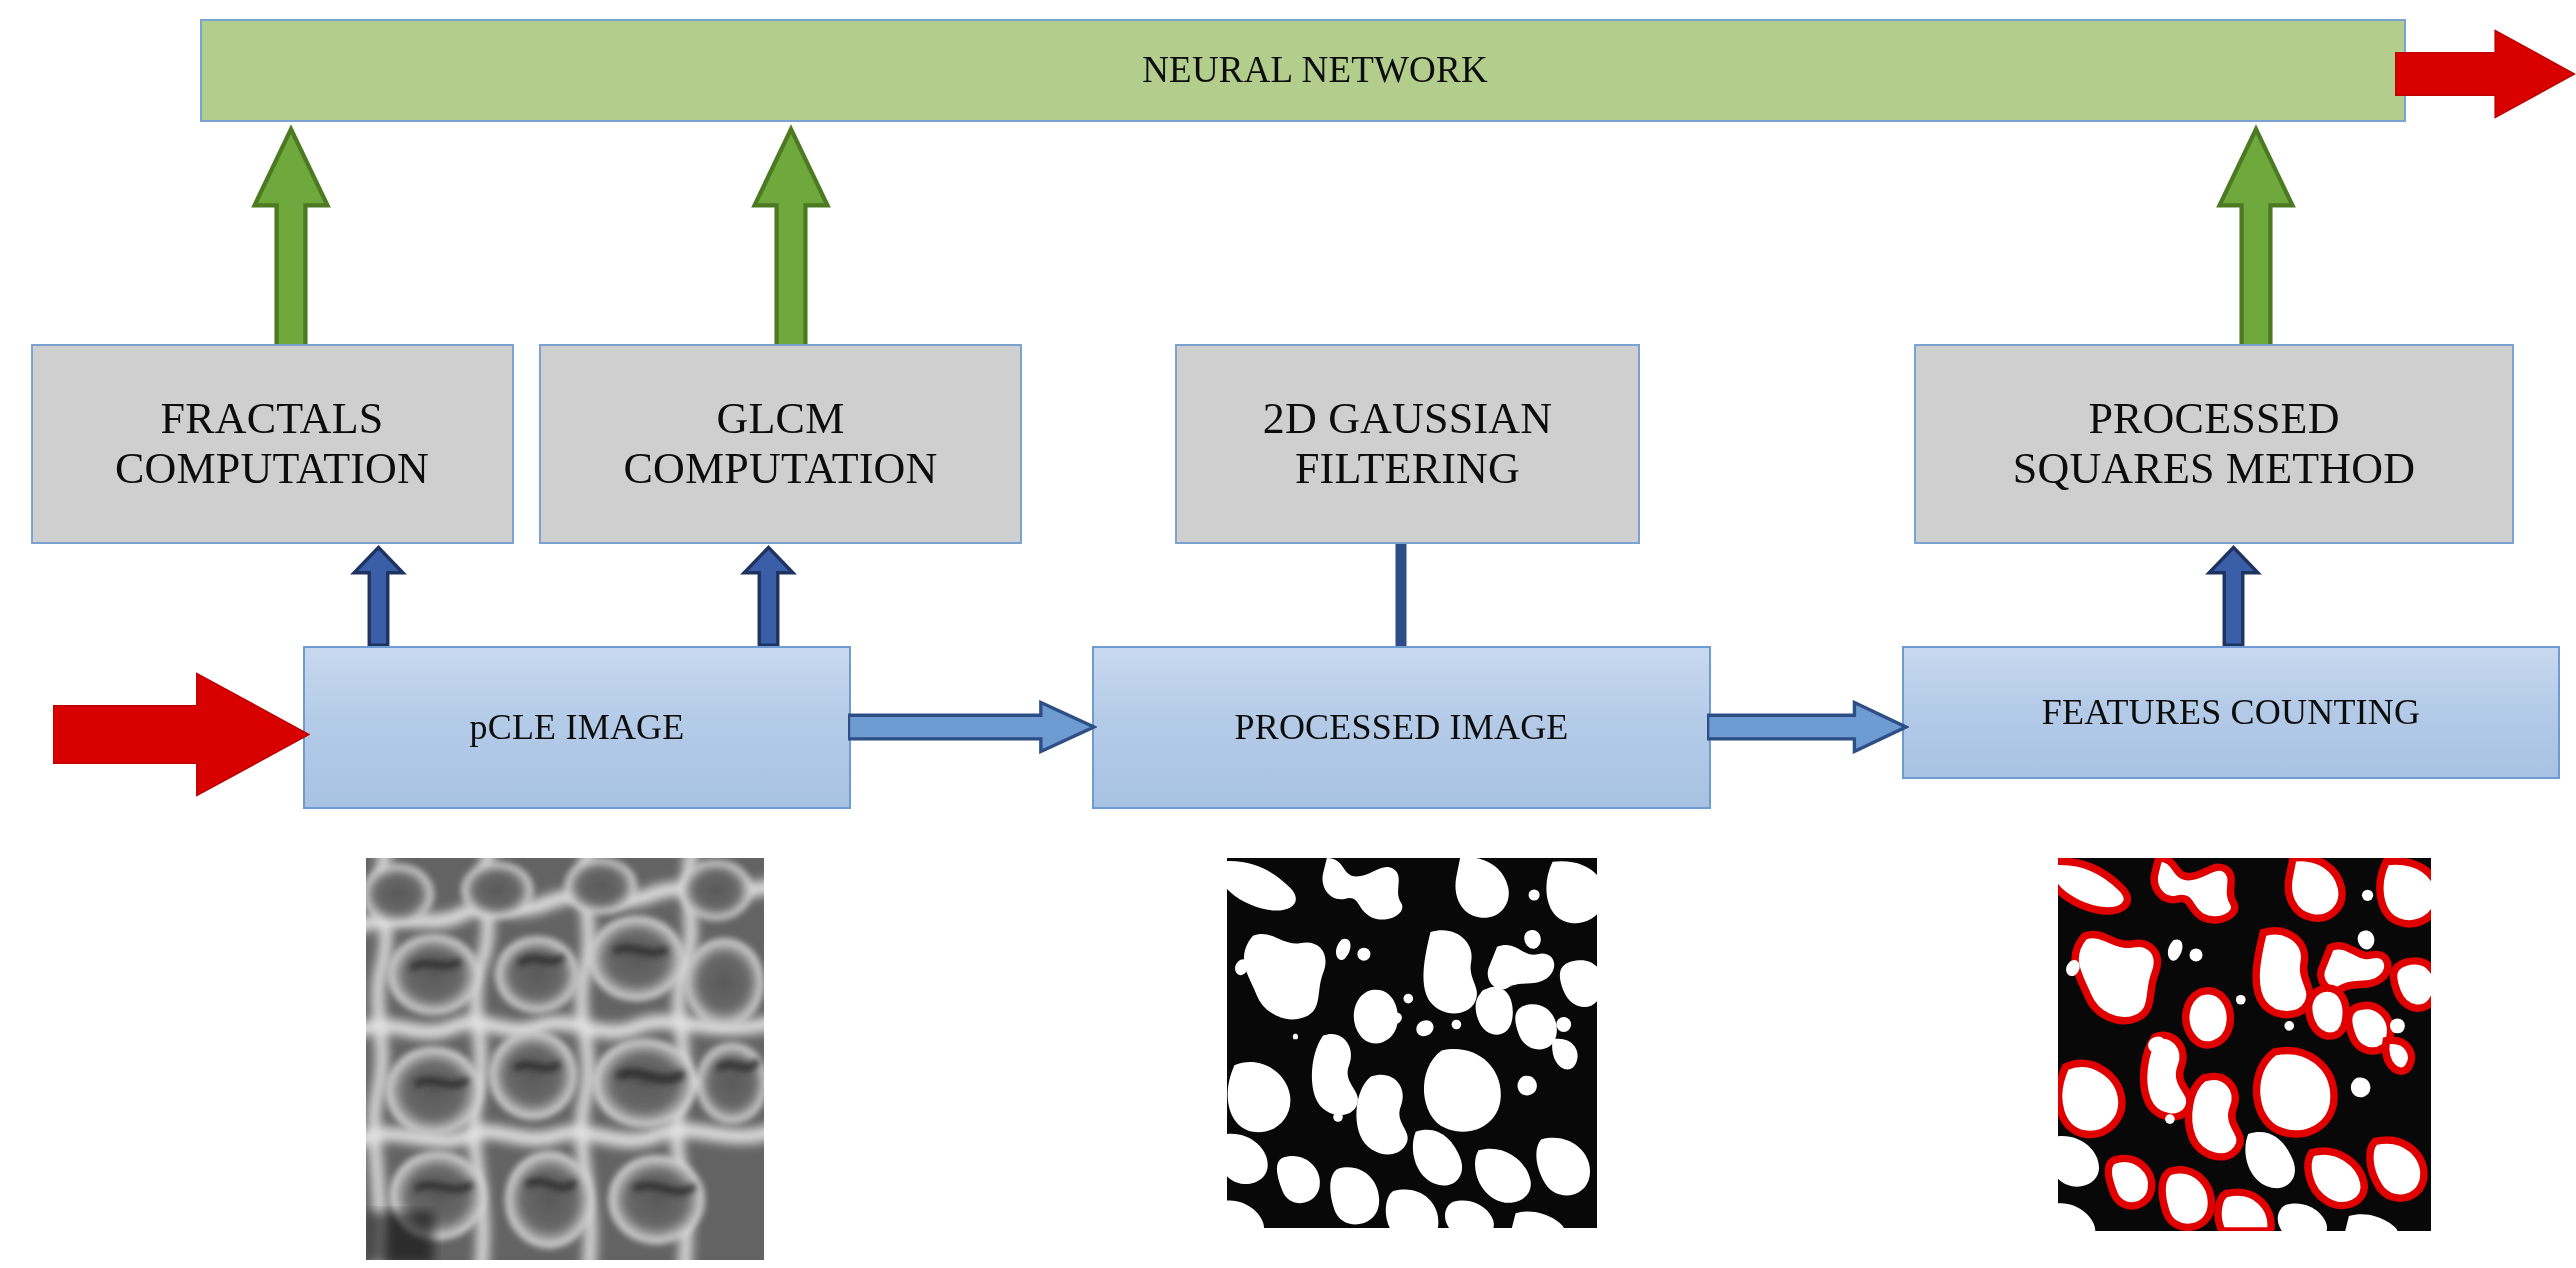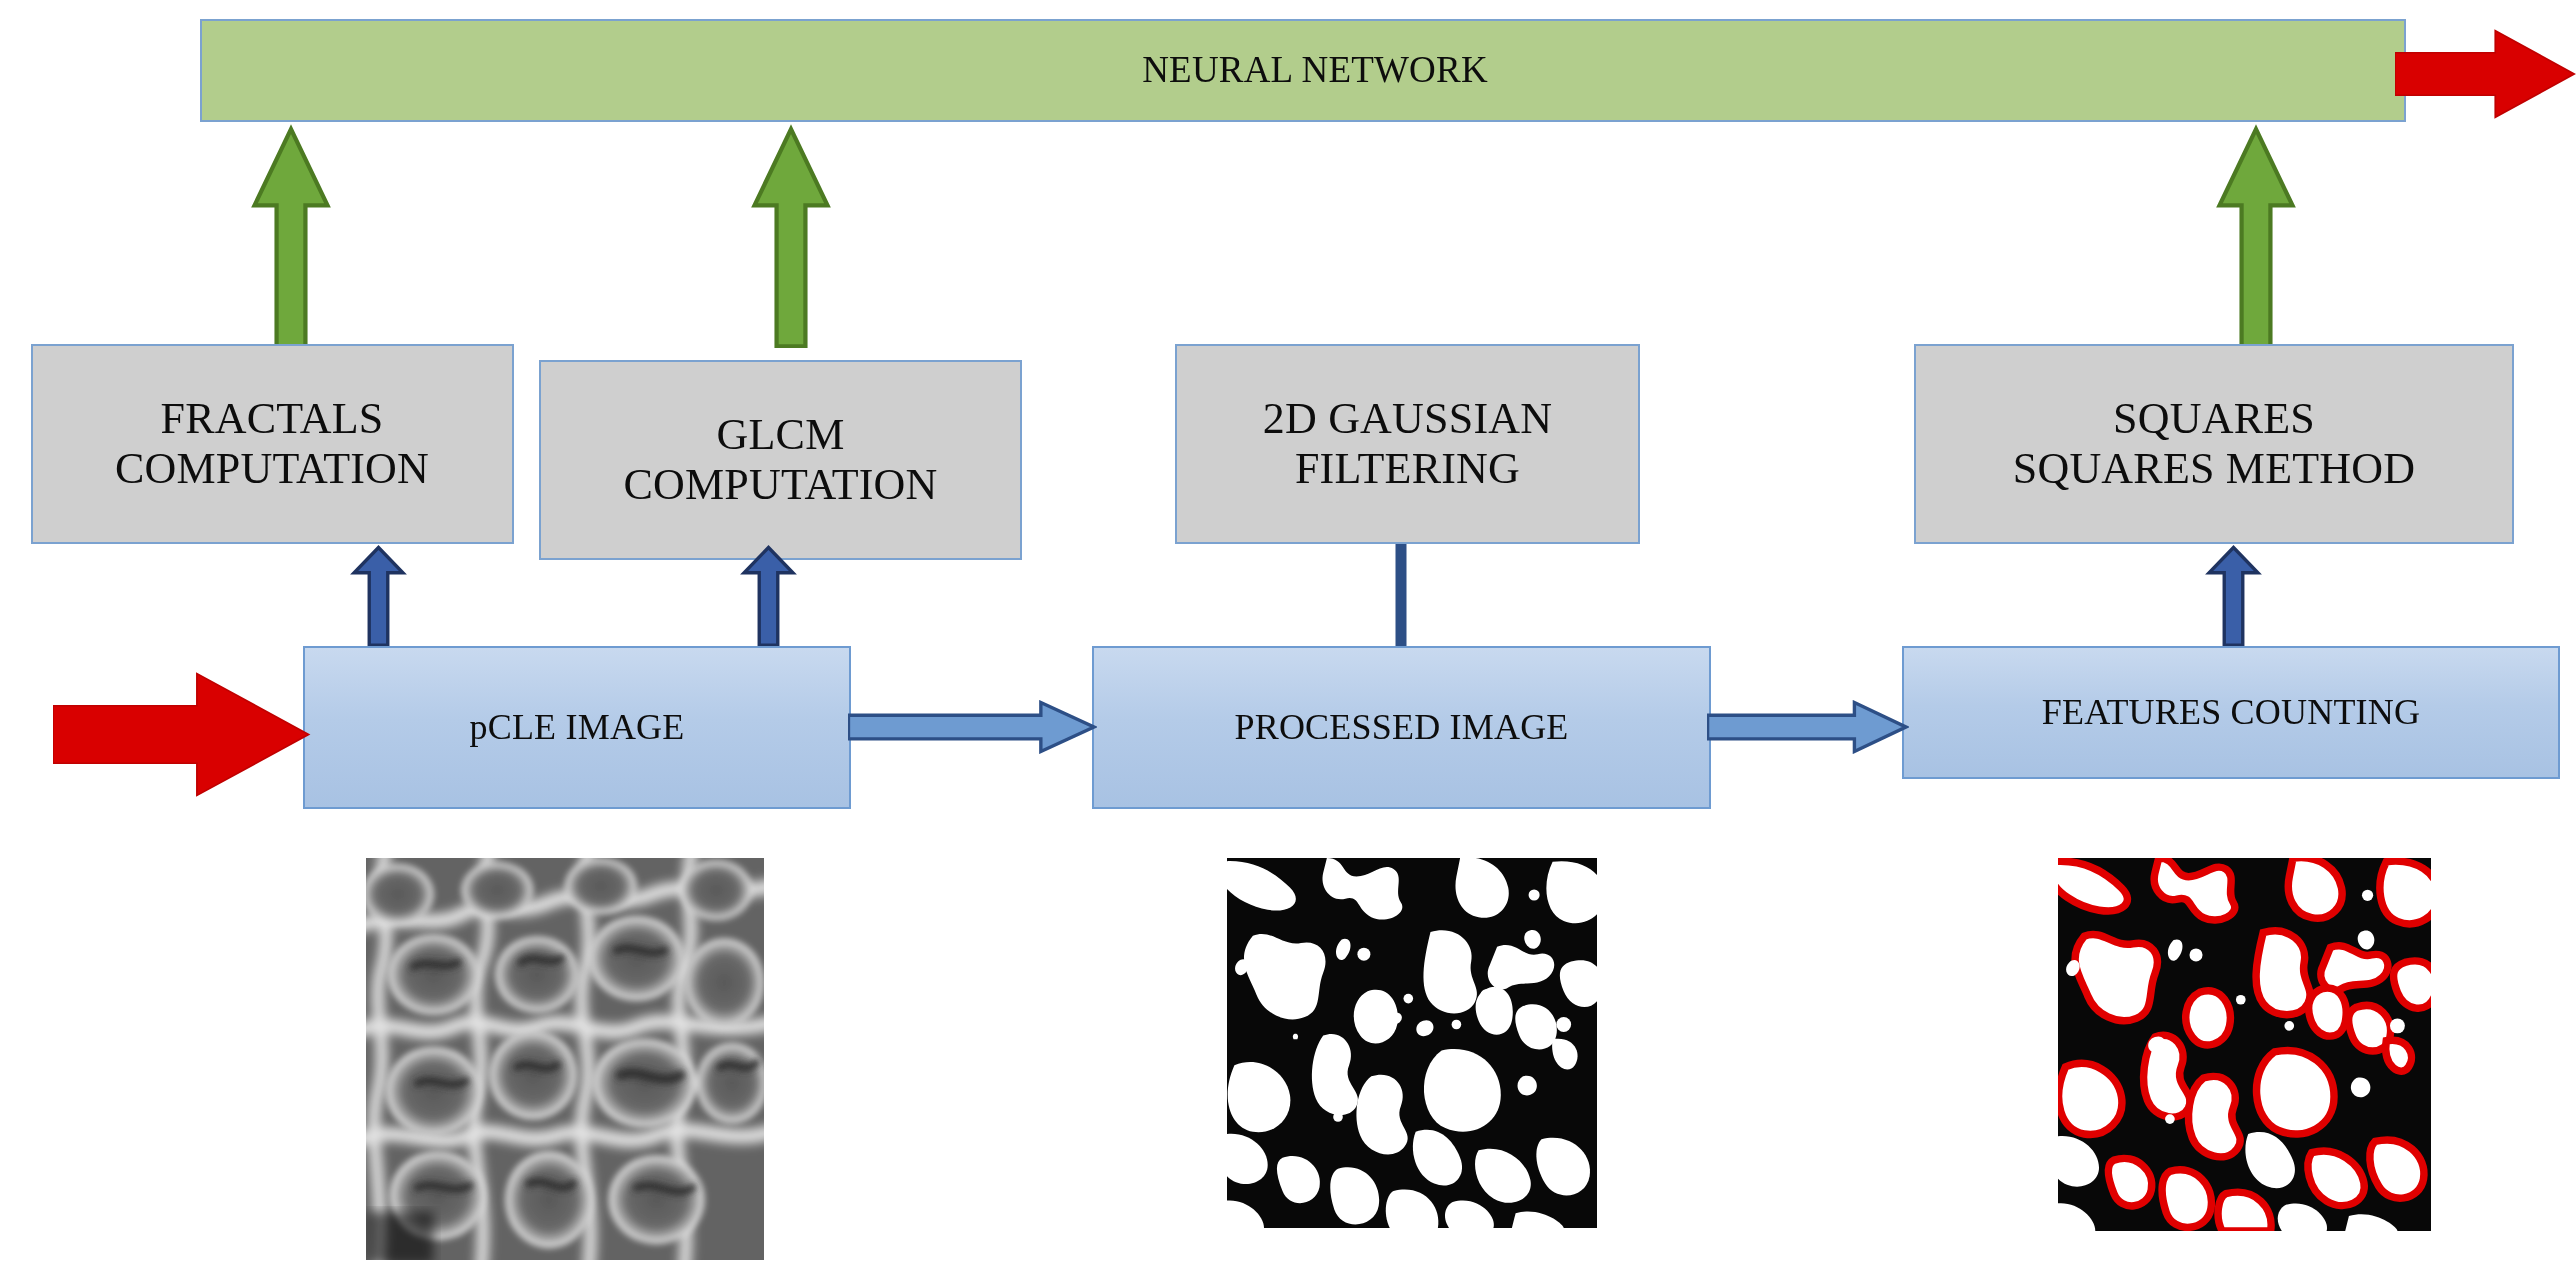--- a/index.html
+++ b/index.html
@@ -83,30 +83,30 @@
   </svg>
 
   <svg class="arrow-svg" style="left:2211px; top:124px;" width="90" height="224" viewBox="0 0 106 264">
     <path d="M36,262 L36,96 L10,96 L53,6 L96,96 L70,96 L70,262 Z" fill="#6fa83c" stroke="#4c7a22" stroke-width="5"></path>
   </svg>
 
   <div class="box gray-box" style="left:30.5px; top:344px; width:483px; height:200px;">
     <span class="lbl"><span>FRACTALS</span><br><span>COMPUTATION</span></span>
   </div>
 
-  <div class="box gray-box" style="left:539px; top:344px; width:483px; height:200px;margin-top:16px;">
+  <div class="box gray-box" style="left:539px; top:344px; width:483px; height:200px;">
     <span class="lbl"><span>GLCM</span><br><span>COMPUTATION</span></span>
   </div>
 
   <div class="box gray-box" style="left:1175px; top:344px; width:465px; height:200px;">
     <span class="lbl"><span>2D GAUSSIAN</span><br><span>FILTERING</span></span>
   </div>
 
   <div class="box gray-box" style="left:1914px; top:344px; width:600px; height:200px;">
-    <span class="lbl"><span>SQUARES</span><br><span>SQUARES METHOD</span></span>
+    <span class="lbl"><span>PROCESSED</span><br><span>SQUARES METHOD</span></span>
   </div>
 
   <svg class="arrow-svg" style="left:349px; top:544px;" width="59" height="103" viewBox="0 0 70 122">
     <path d="M24,120 L24,34 L6,34 L35,4 L64,34 L46,34 L46,120 Z" fill="#3a5fa8" stroke="#1f3360" stroke-width="4"></path>
   </svg>
 
   <svg class="arrow-svg" style="left:739px; top:544px;" width="59" height="103" viewBox="0 0 70 122">
     <path d="M24,120 L24,34 L6,34 L35,4 L64,34 L46,34 L46,120 Z" fill="#3a5fa8" stroke="#1f3360" stroke-width="4"></path>
   </svg>
 

